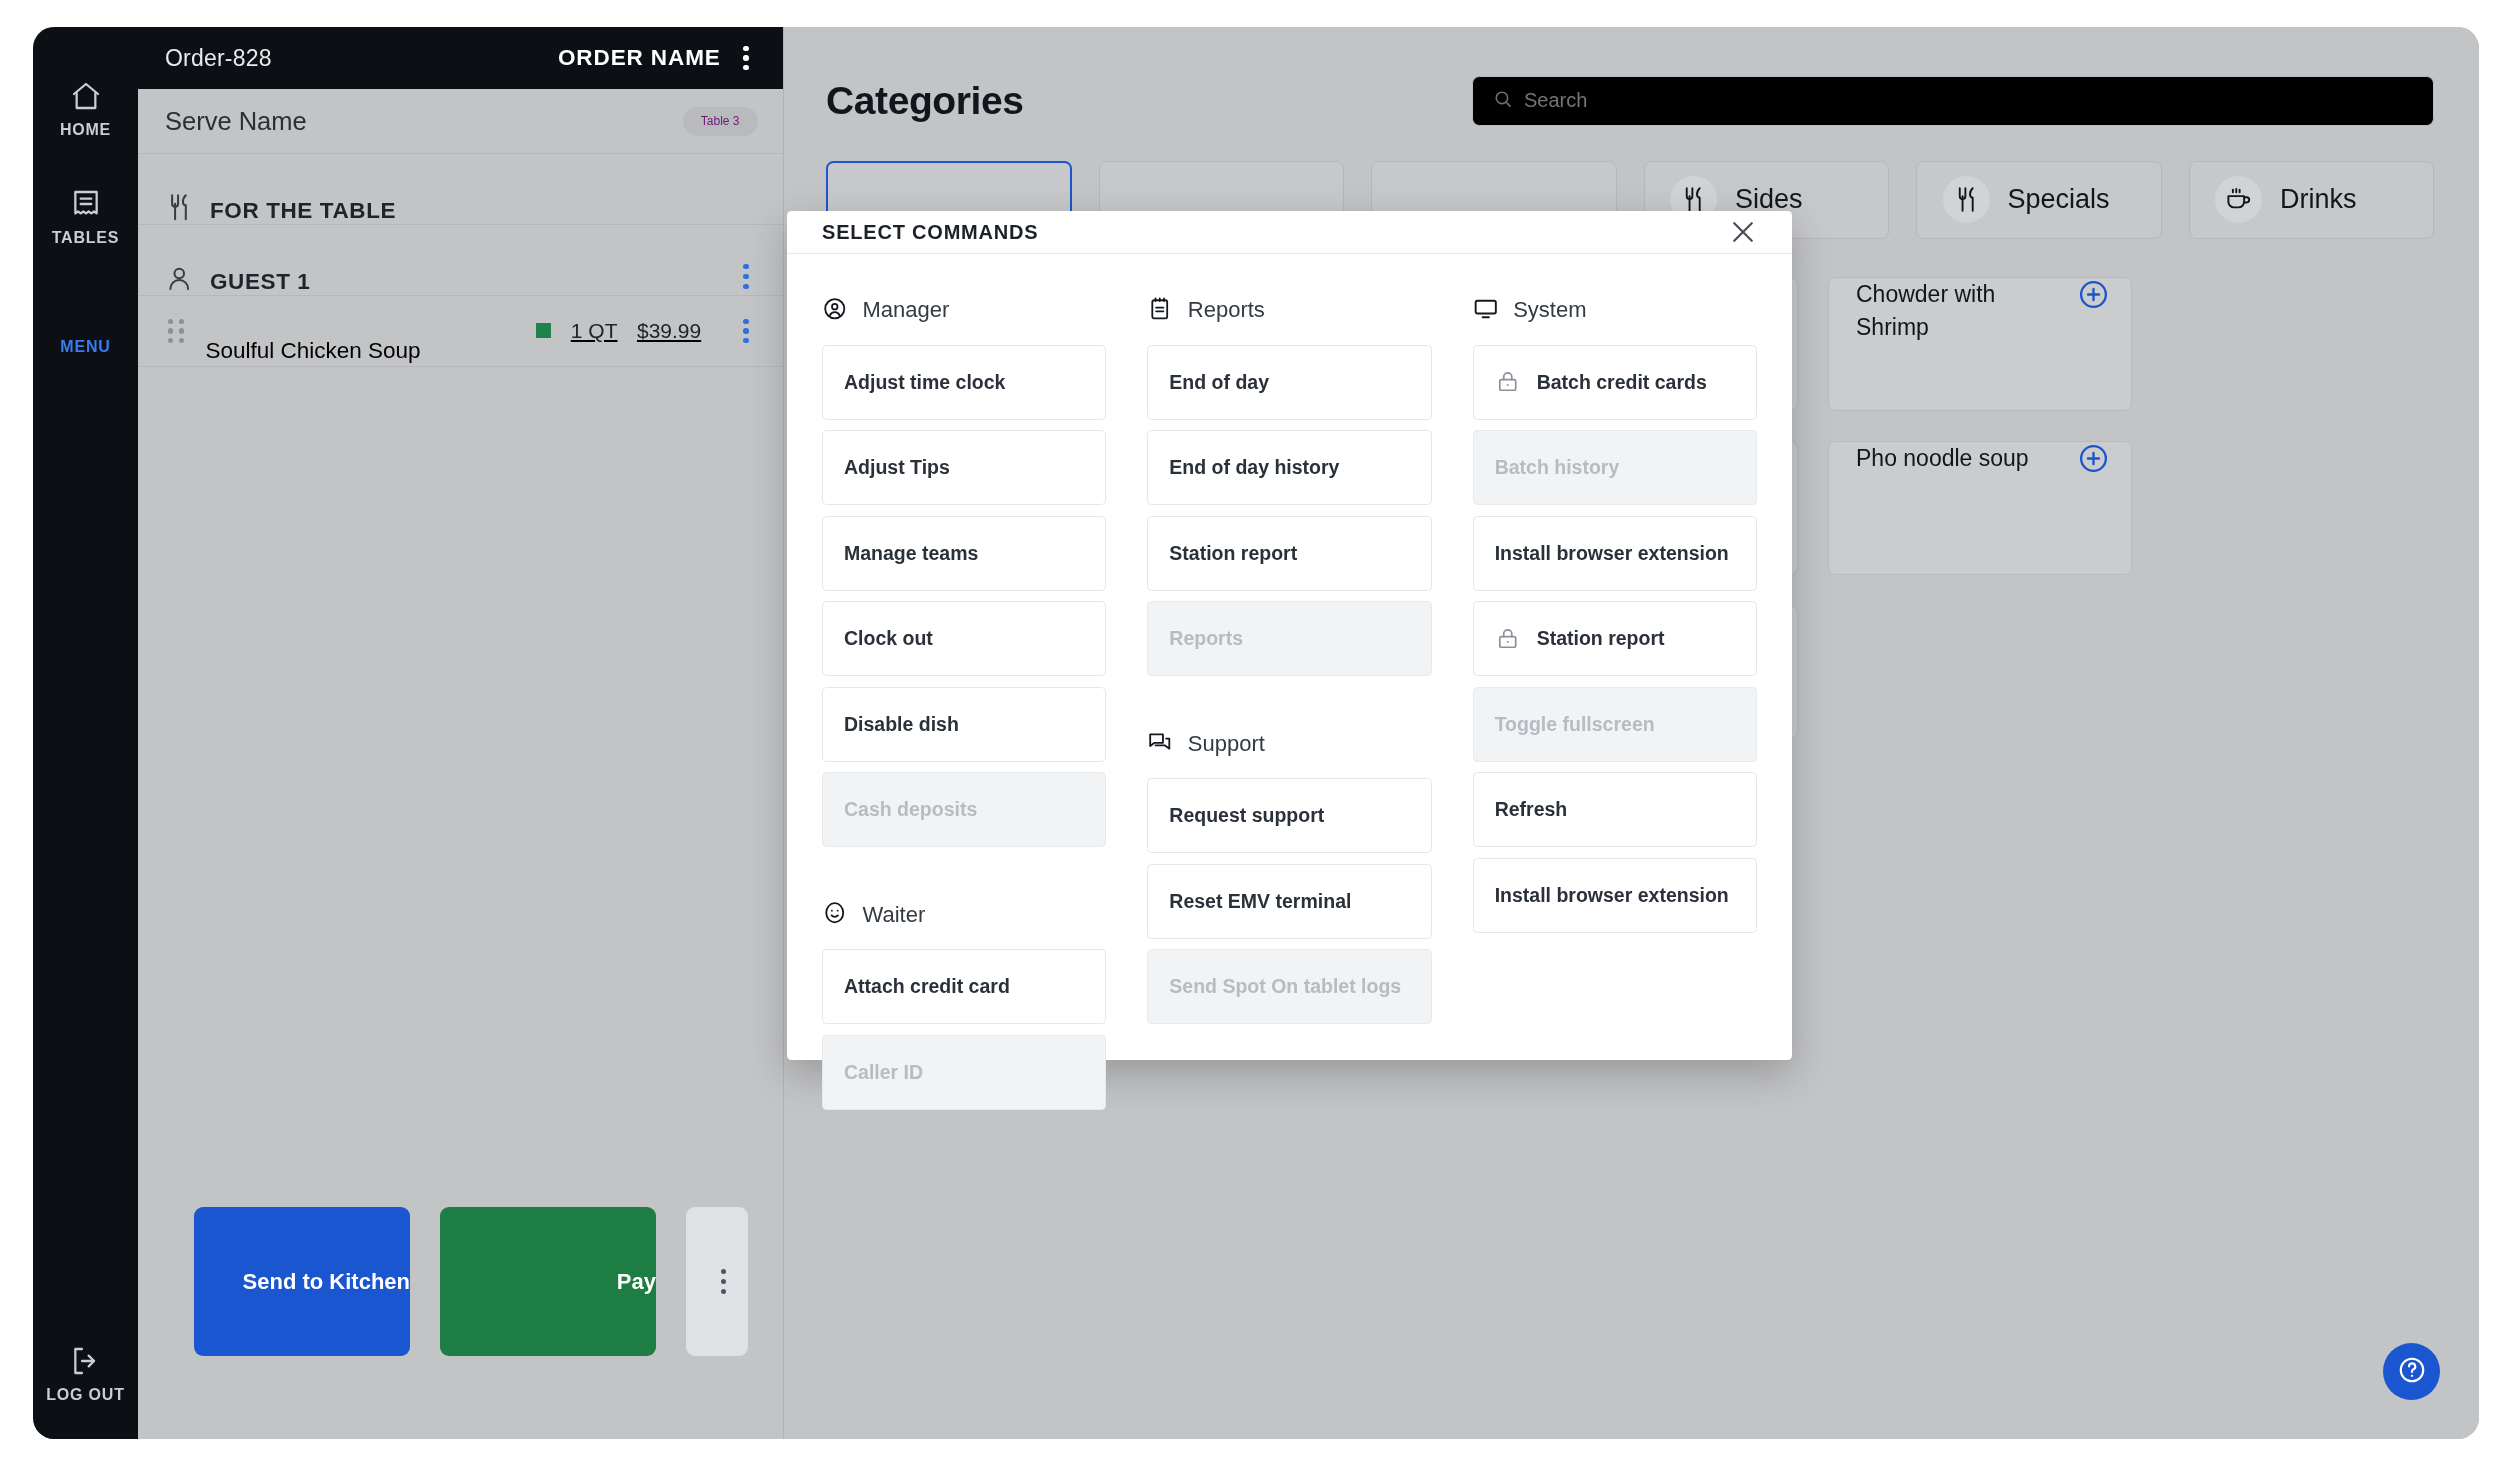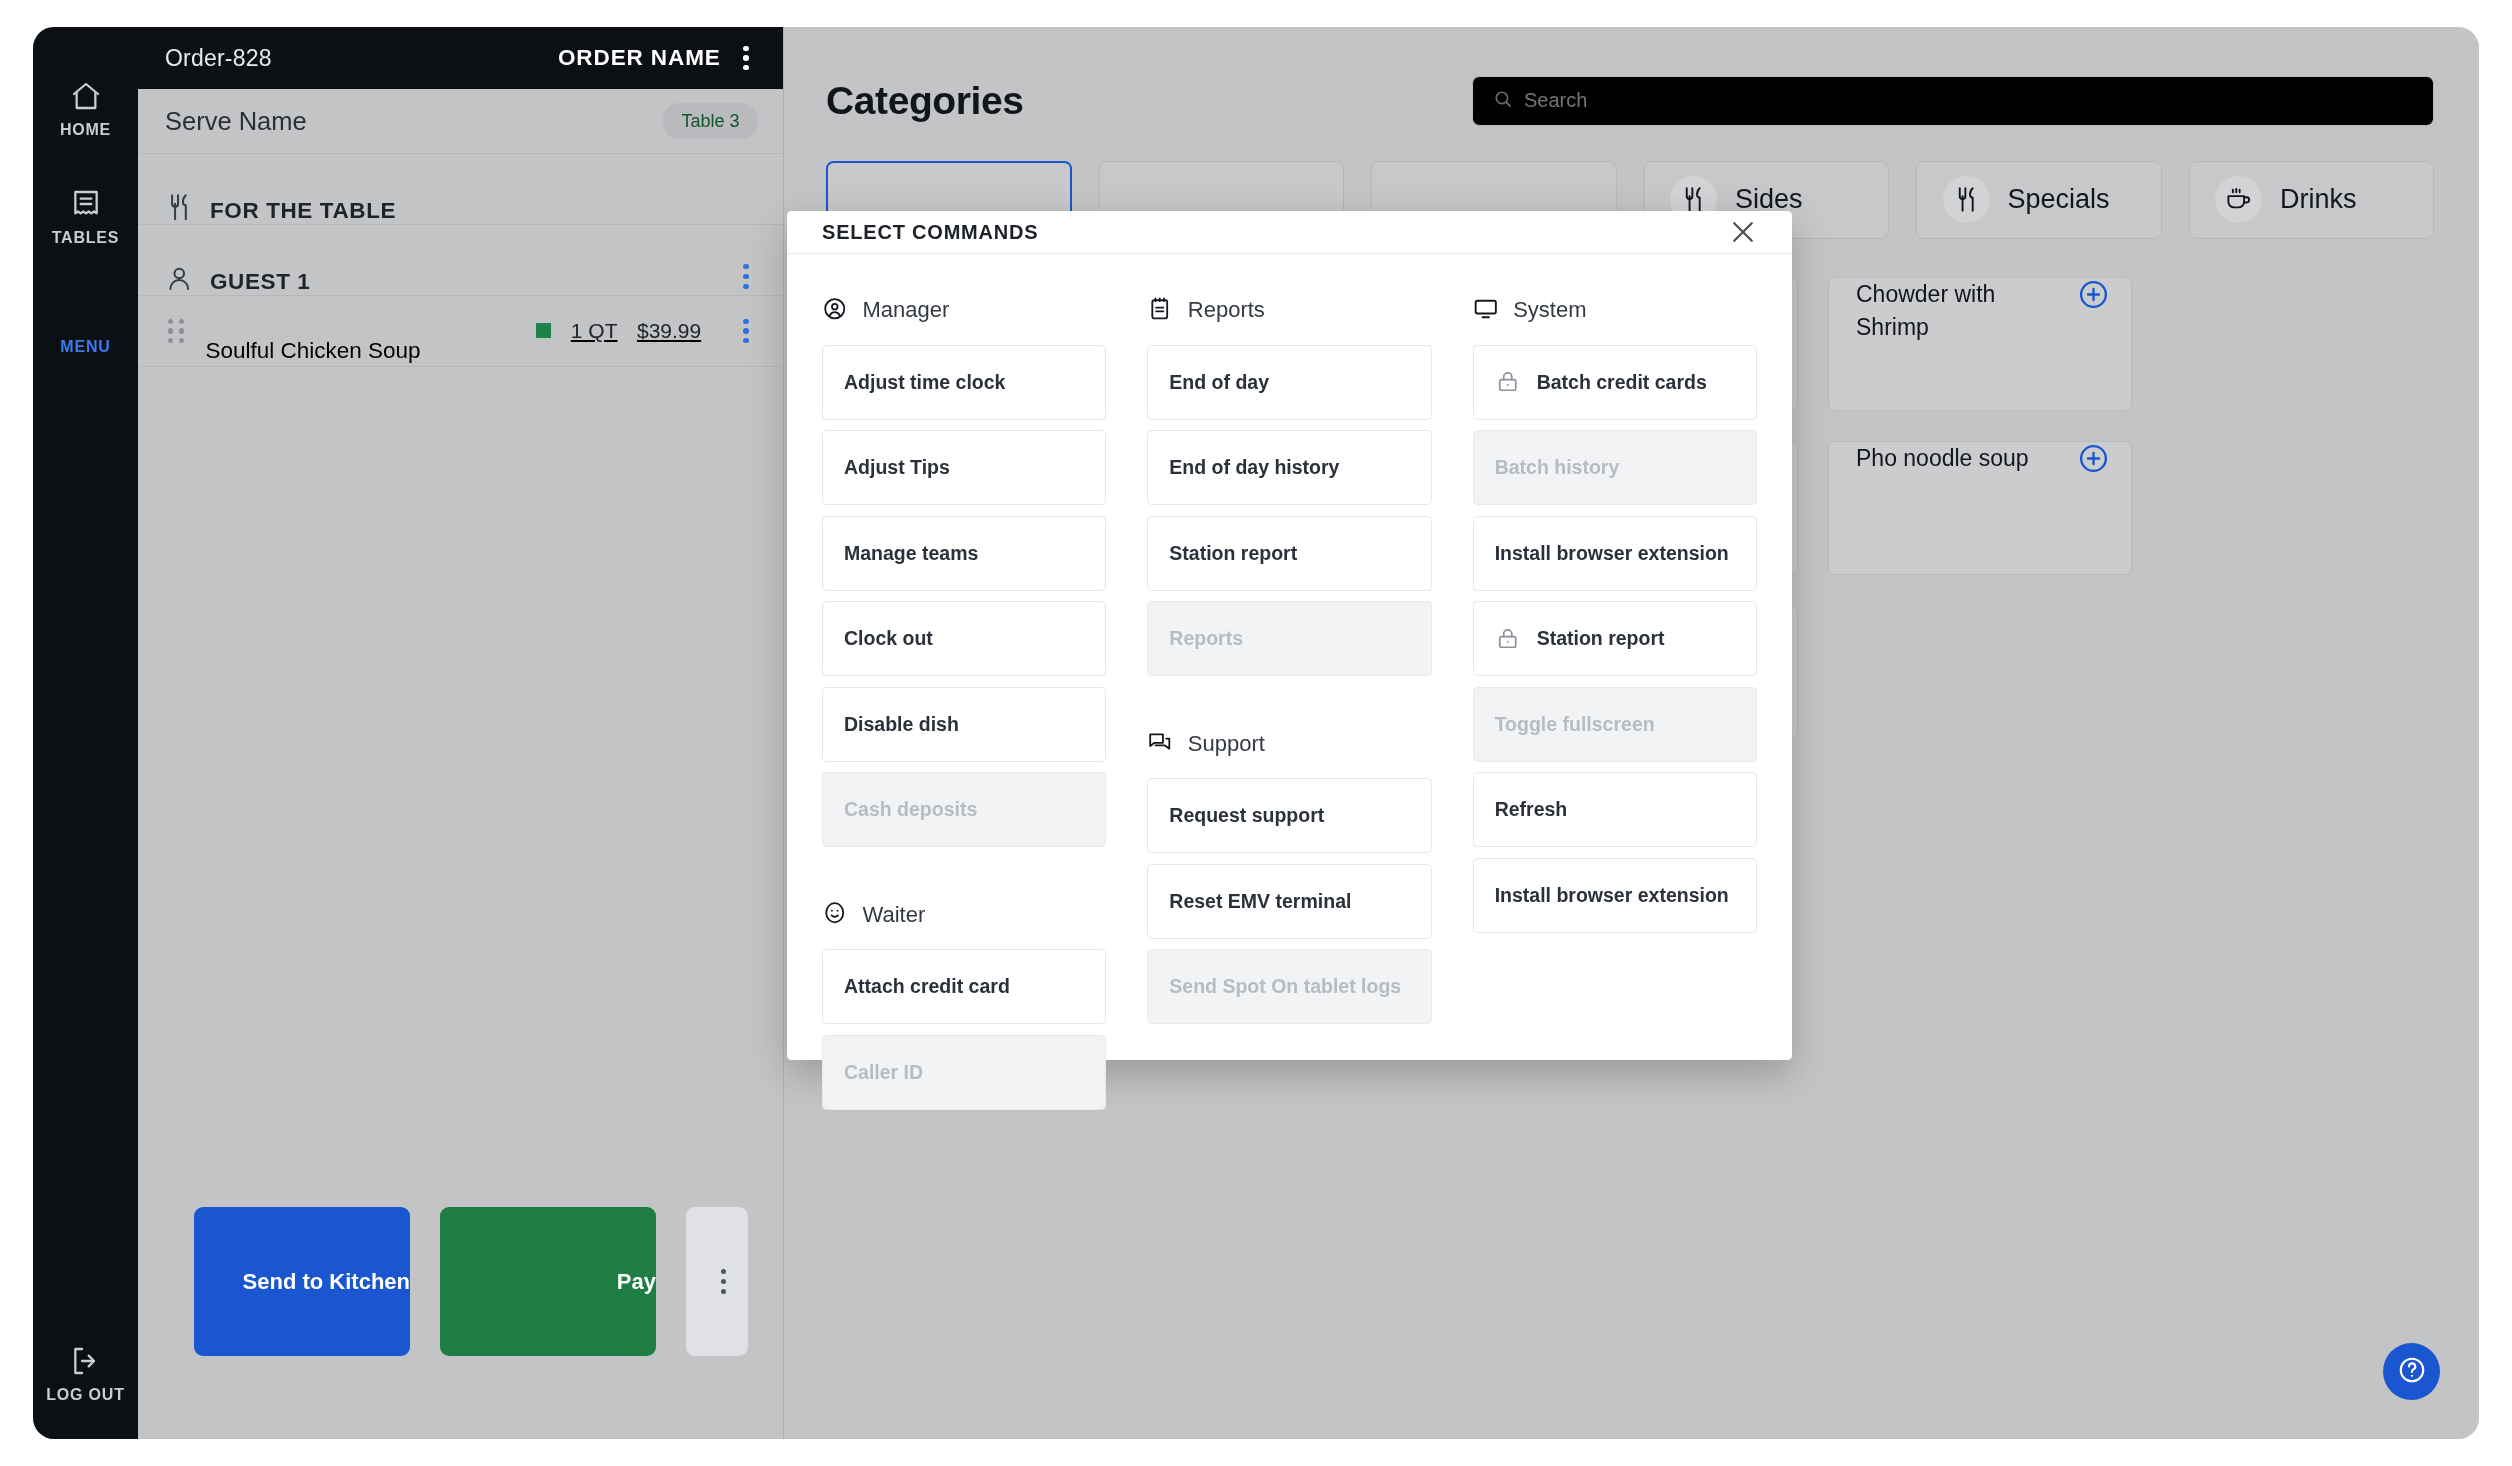--- a/index.html
+++ b/index.html
@@ -93,22 +93,22 @@
   #serve-row {
     height: 65px;
     display: flex; align-items: center;
     padding: 0 25.5px 0 27px;
     border-bottom: 0.8px solid #b5b7ba;
   }
   #serve-name { font-size: 25.5px; color: #2b2f36; }
   #table-badge {
     margin-left: auto;
     background: #b9babd;
-    color: #14532d;
-    font-size: 18px;
+    color: #701a75;
+    font-size: 12px;
     padding: 7.5px 18px;
     border-radius: 16.5px;
   }
   .order-group {
     height: 71px;
     display: flex; align-items: flex-end;
     padding: 0 25.5px 0 27px;
     border-bottom: 0.8px solid #b5b7ba;
     gap: 16.5px;
   }

